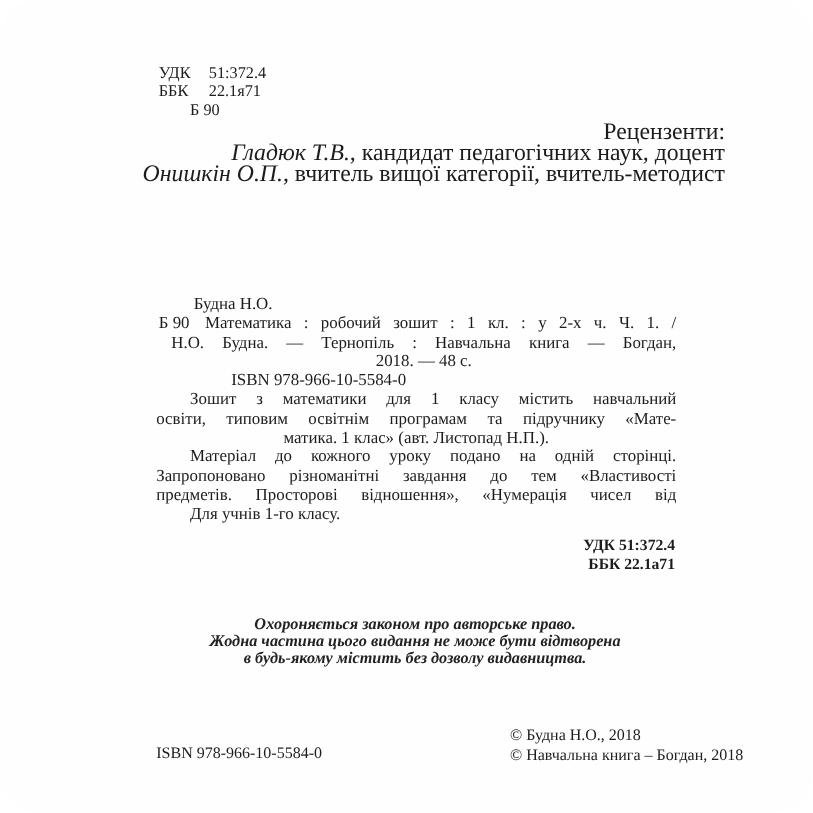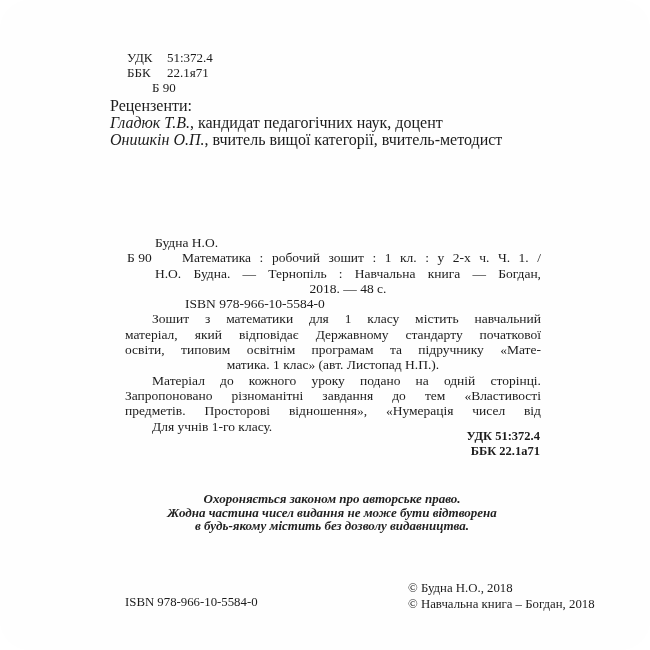--- a/index.html
+++ b/index.html
@@ -9,31 +9,31 @@
     color:#1c1c1c;
   }
   .page{position:absolute;left:0;top:0;width:650px;height:650px;background:#fefefe;overflow:hidden;border-radius:29px;}
 
   
   .top-codes{position:absolute;left:127px;top:50px;font-size:13px;line-height:15px;}
   .code-row .code-label{display:inline-block;width:40px;}
   .code-row.b90{padding-left:25px;}
 
   
-  .reviewers{position:absolute;left:110px;top:97px;width:470px;text-align:left;
-             font-size:16px;line-height:17px;}
+  .reviewers{position:absolute;left:110px;top:97px;width:470px;text-align:right;
+             font-size:19px;line-height:17px;}
   .it{font-style:italic;}
 
   
   .body-block{position:absolute;left:125px;top:235px;width:416px;
               font-size:13.5px;line-height:15.3px;}
   .author{font-weight:normal;margin-left:30px;}
   .entry-wrap{position:relative;}
   .entry-code{position:absolute;left:2px;top:0;}
-  .entry{margin-left:30px;text-align:justify;}
+  .entry{margin-left:12px;text-align:justify;}
   .ind{text-indent:27px;}
   .jline{text-align:justify;text-align-last:justify;}
   .jlast{text-align:center;}
   .isbn-line{margin-left:60px;}
   .para{text-align:justify;}
 
   
   .codes-bottom{position:absolute;right:110px;top:429px;text-align:right;
                 font-weight:bold;font-size:12.5px;line-height:14.5px;}
 
@@ -79,42 +79,41 @@
         <div class="jline ind">Математика : робочий зошит : 1 кл. : у 2-х ч. Ч. 1. /</div>
         <div class="jline">Н.О. Будна. — Тернопіль : Навчальна книга — Богдан,</div>
         <div class="jlast">2018. — 48 с.</div>
       </div>
     </div>
 
     <div class="isbn-line">ISBN 978-966-10-5584-0</div>
 
     <div class="para">
       <div class="jline ind">Зошит з математики для 1 класу містить навчальний</div>
-      <div class="jline">матеріал, який відповідає Державному стандарту початкової</div>
       <div class="jline">освіти, типовим освітнім програмам та підручнику «Мате-</div>
       <div class="jlast">матика. 1 клас» (авт. Листопад Н.П.).</div>
     </div>
 
     <div class="para">
       <div class="jline ind">Матеріал до кожного уроку подано на одній сторінці.</div>
       <div class="jline">Запропоновано різноманітні завдання до тем «Властивості</div>
       <div class="jline">предметів. Просторові відношення», «Нумерація чисел від</div>
     </div>
 
     <div class="ind">Для учнів 1-го класу.</div>
   </div>
 
   <div class="codes-bottom">
     <div>УДК 51:372.4</div>
     <div>ББК 22.1а71</div>
   </div>
 
   <div class="copyright">
     <div>Охороняється законом про авторське право.</div>
-    <div>Жодна частина чисел видання не може бути відтворена</div>
+    <div>Жодна частина цього видання не може бути відтворена</div>
     <div>в будь-якому містить без дозволу видавництва.</div>
   </div>
 
   <div class="footer-isbn">ISBN 978-966-10-5584-0</div>
 
   <div class="footer-credits">
     <div>© Будна Н.О., 2018</div>
     <div>© Навчальна книга – Богдан, 2018</div>
   </div>
 

